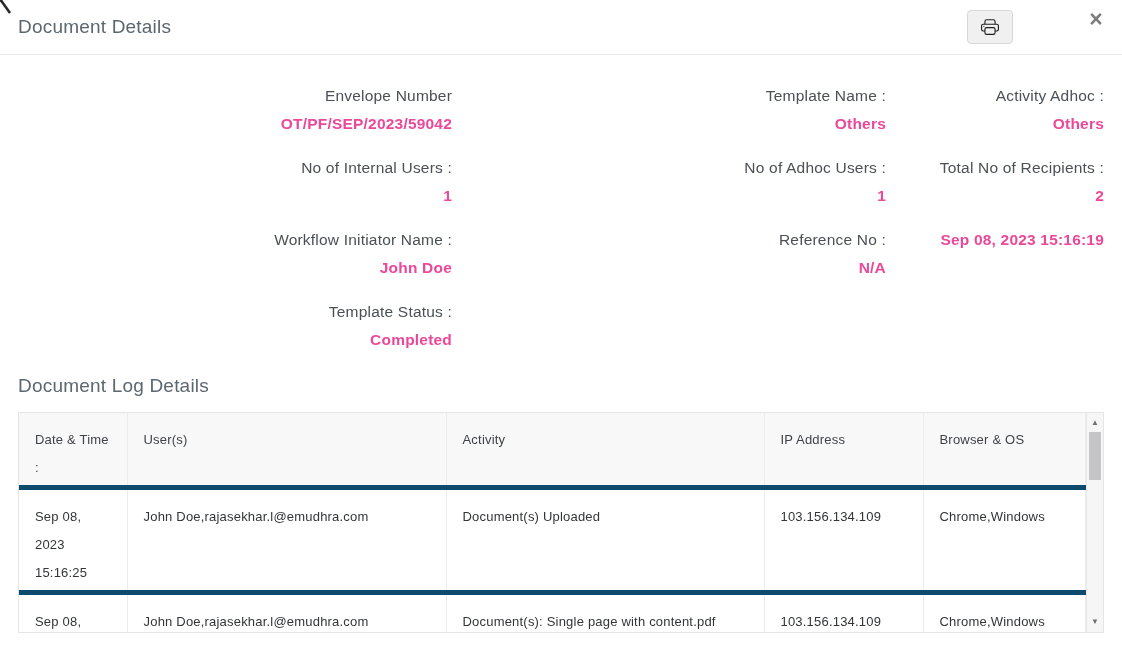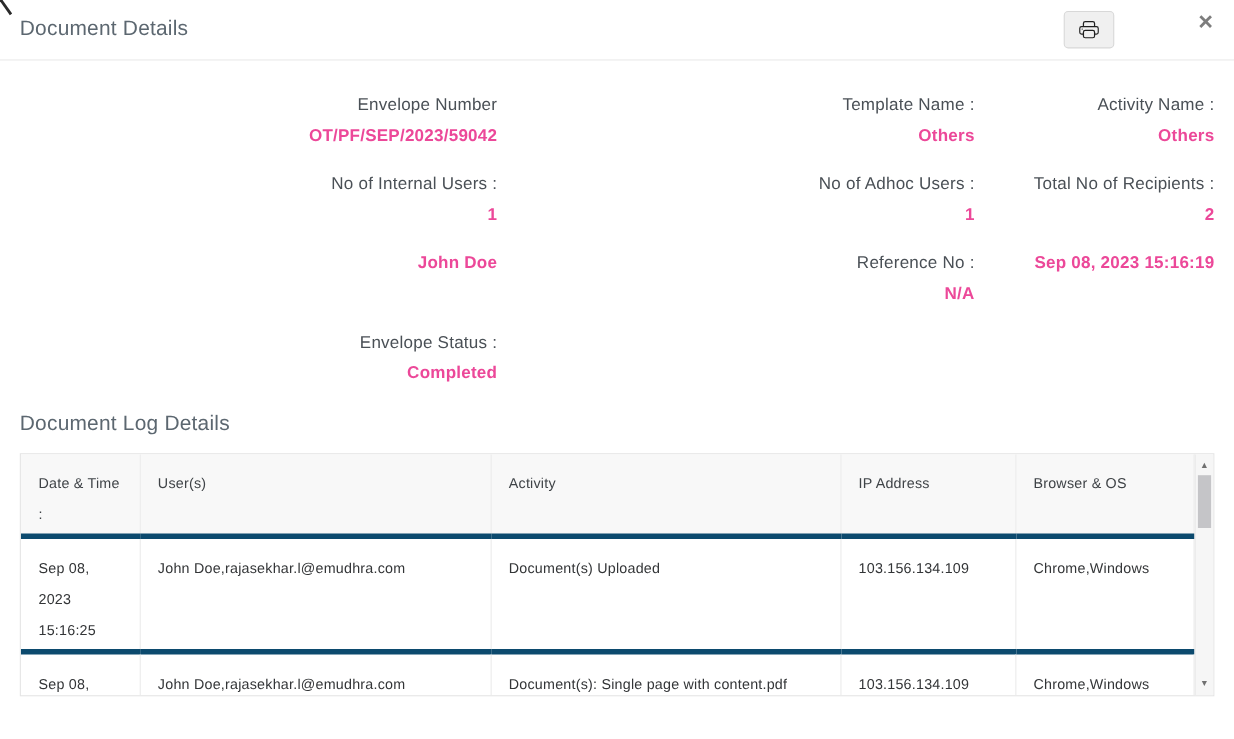--- a/index.html
+++ b/index.html
@@ -143,47 +143,48 @@
 <div class="details-grid">
   <div class="field">
     <div class="field-label">Envelope Number</div>
     <div class="field-value">OT/PF/SEP/2023/59042</div>
   </div>
   <div class="field">
     <div class="field-label">Template Name :</div>
     <div class="field-value">Others</div>
   </div>
   <div class="field">
-    <div class="field-label">Activity Name :</div>
+    <div class="field-label">Activity Adhoc :</div>
     <div class="field-value">Others</div>
   </div>
   <div class="field">
     <div class="field-label">No of Internal Users :</div>
     <div class="field-value">1</div>
   </div>
   <div class="field">
     <div class="field-label">No of Adhoc Users :</div>
     <div class="field-value">1</div>
   </div>
   <div class="field">
     <div class="field-label">Total No of Recipients :</div>
     <div class="field-value">2</div>
   </div>
   <div class="field">
+    <div class="field-label">Workflow Initiator Name :</div>
     <div class="field-value">John Doe</div>
   </div>
   <div class="field">
     <div class="field-label">Reference No :</div>
     <div class="field-value">N/A</div>
   </div>
   <div class="field">
     <div class="field-value">Sep 08, 2023 15:16:19</div>
   </div>
   <div class="field">
-    <div class="field-label">Envelope Status :</div>
+    <div class="field-label">Template Status :</div>
     <div class="field-value">Completed</div>
   </div>
 </div>
 
 <div class="section-title">Document Log Details</div>
 
 <div class="table-wrap">
   <table class="log-table">
     <colgroup>
       <col style="width:108px">

